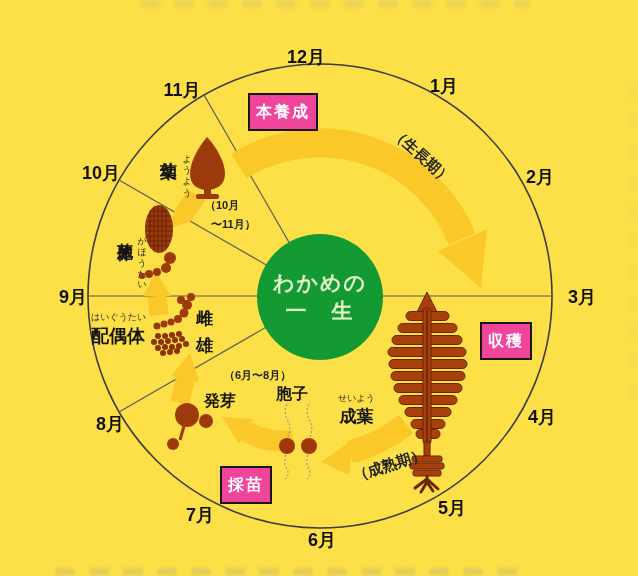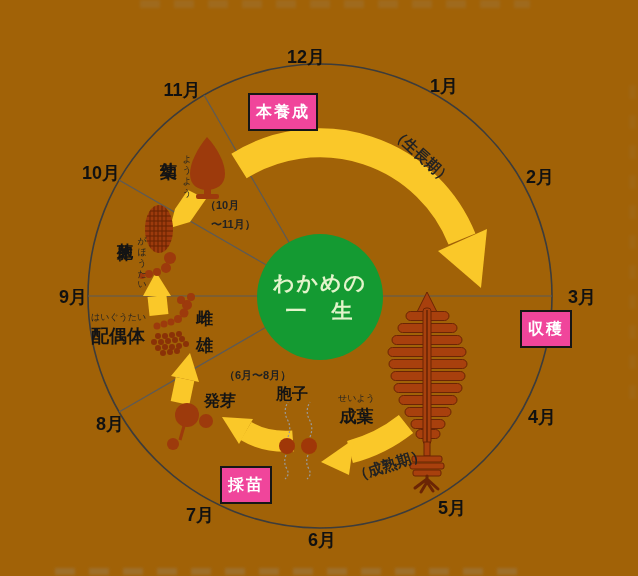--- a/index.html
+++ b/index.html
@@ -1,16 +1,16 @@
 <!DOCTYPE html>
 <html><head>
 <meta charset="utf-8">
 <style>
   html,body{margin:0;padding:0;background:#fff;}
-  #stage{position:relative;width:638px;height:576px;background:#a16207;overflow:hidden;
+  #stage{position:relative;width:638px;height:576px;background:#fde047;overflow:hidden;
          font-family:"Liberation Sans",sans-serif;}
   .abs{position:absolute;}
   .month{position:absolute;font-weight:bold;font-size:18px;color:#111;
          transform:translate(-50%,-50%);white-space:nowrap;}
   .plabel{position:absolute;background:#F0459B;border:2px solid #161616;color:#fff;
           font-weight:bold;font-size:16px;line-height:20px;padding:7px 6px;
           letter-spacing:2px;white-space:nowrap;}
   .range{position:absolute;font-weight:bold;font-size:11px;color:#222;line-height:19px;white-space:nowrap;}
   .stage{position:absolute;font-weight:bold;font-size:16px;color:#141414;white-space:nowrap;}
   .furi{font-weight:normal;font-size:9px;color:#222;letter-spacing:0;}
@@ -191,21 +191,21 @@
   <div class="month" style="left:73px;top:297px;">9月</div>
   <div class="month" style="left:101px;top:173px;">10月</div>
   <div class="month" style="left:182px;top:90px;">11月</div>
 
   <div class="wakame-circle">
     <div>わかめの</div>
     <div>一　生</div>
   </div>
 
   <div class="plabel" style="left:248px;top:93px;">本養成</div>
-  <div class="plabel" style="left:480px;top:310px;margin-left:40px;">収穫</div>
+  <div class="plabel" style="left:480px;top:322px;">収穫</div>
   <div class="plabel" style="left:220px;top:466px;">採苗</div>
 
   <div class="rot" style="left:400px;top:124px;transform:rotate(42deg);">（生長期）</div>
   <div class="rot" style="left:351px;top:468px;transform:rotate(-18deg);">（成熟期）</div>
 
   <div class="range" style="left:205px;top:196px;">
     <div>（10月</div>
     <div style="margin-left:6px;">〜11月）</div>
   </div>
   <div class="range" style="left:224px;top:366px;">（6月〜8月）</div>

